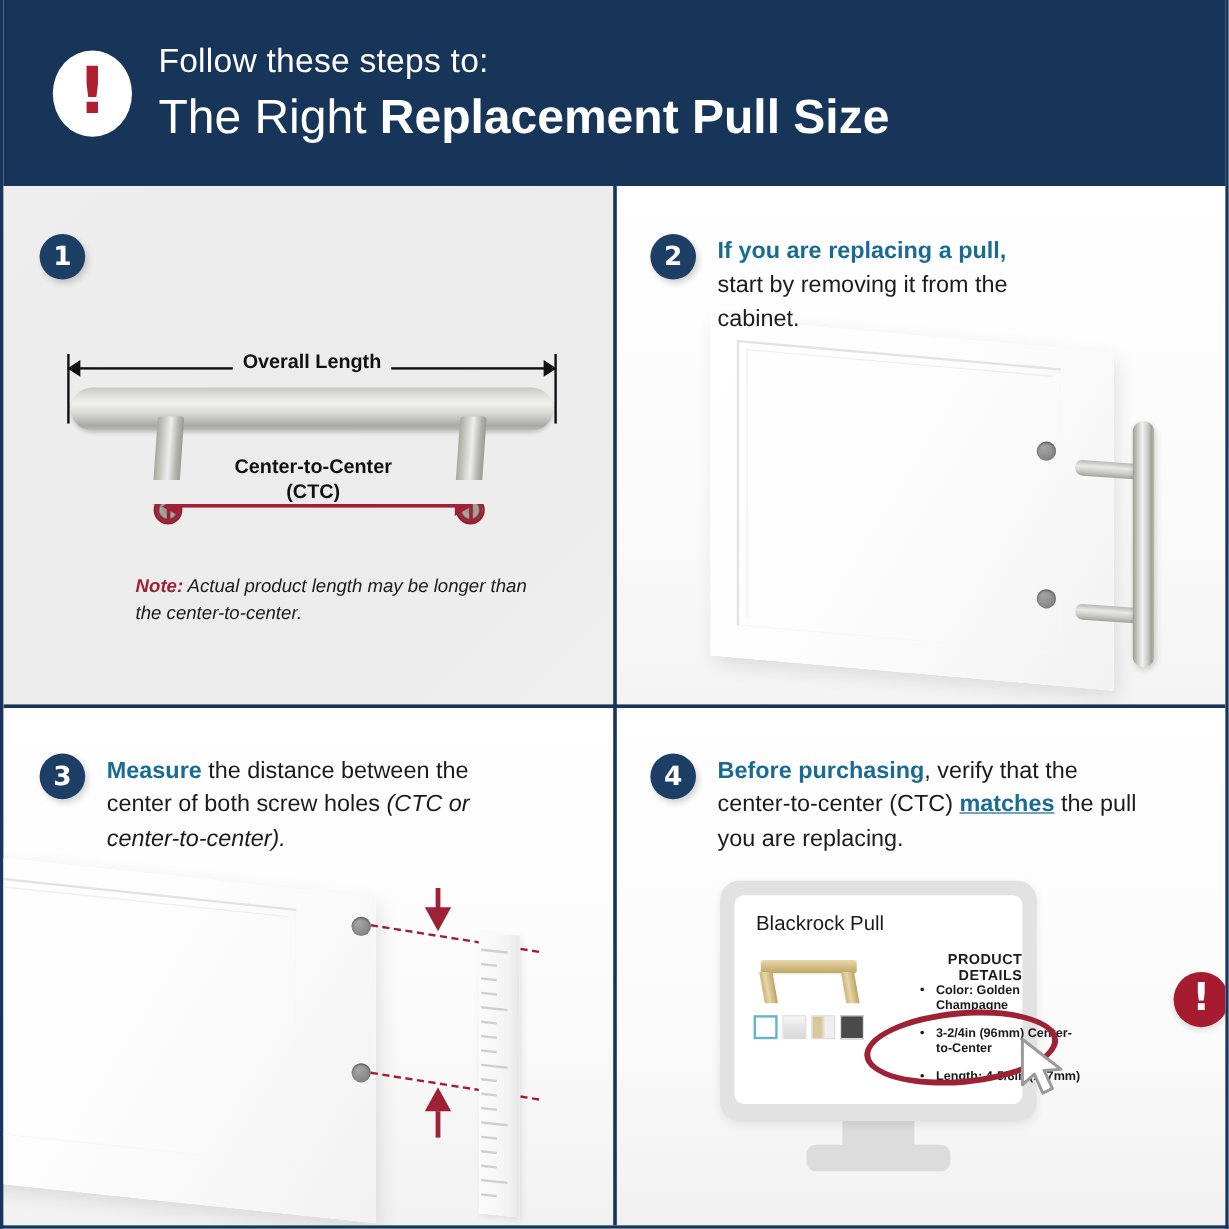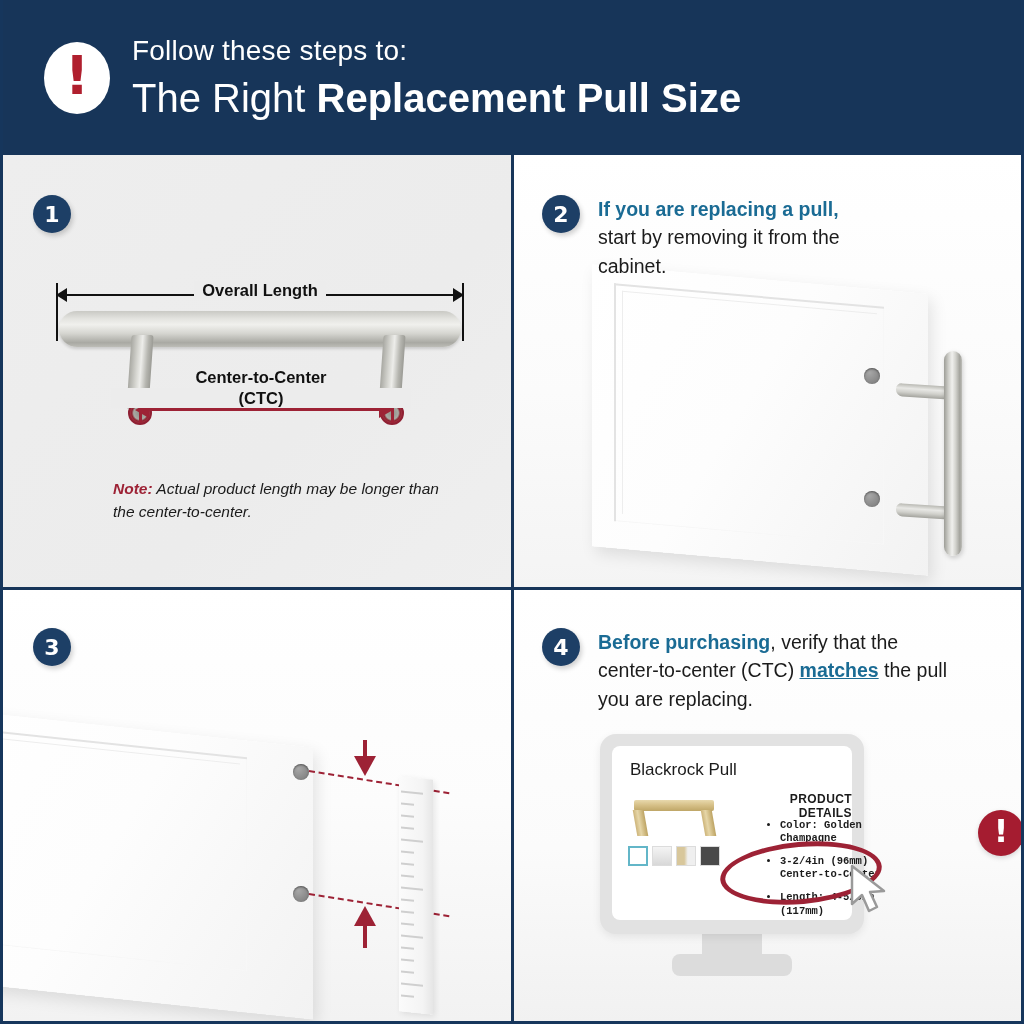--- a/index.html
+++ b/index.html
@@ -58,21 +58,21 @@
     font-size:22px;font-weight:bold;display:flex;align-items:center;justify-content:center;
     flex:none;box-shadow:2px 3px 5px rgba(0,0,0,.18);
     font-family:"DejaVu Sans",sans-serif;
   }
   .step-copy{margin-left:18px;font-size:19.5px;line-height:1.45;color:#1b1b1b;}
   .step-copy b{color:#1a6b94;}
   .step-copy i{font-style:italic;}
   .underline-link{color:#1a6b94;font-weight:bold;text-decoration:underline;}
 
   
-  .pull-art{position:absolute;left:48px;top:128px;width:418px;height:150px;}
+  .pull-art{position:absolute;left:48px;top:140px;width:418px;height:150px;}
   .ol-label{
     position:absolute;left:0;top:-2px;width:100%;text-align:center;
     font-size:16.5px;font-weight:bold;color:#111;z-index:4;
   }
   .ol-label span{background:#ececec;padding:0 8px;}
   .ol-line{position:absolute;left:10px;right:10px;top:11px;height:2px;background:#111;}
   .ol-arrow{position:absolute;top:5px;width:0;height:0;border-top:7px solid transparent;border-bottom:7px solid transparent;}
   .ol-arrow.l{left:5px;border-right:11px solid #111;}
   .ol-arrow.r{right:5px;border-left:11px solid #111;}
   .ol-tick{position:absolute;width:2px;height:58px;background:#111;top:0;}
@@ -190,21 +190,21 @@
   .pull-gold-leg.r{left:75px;transform:skewX(10deg);}
 
   .thumbs{position:absolute;left:16px;top:100px;display:flex;gap:4px;}
   .thumb{width:20px;height:20px;background:#f1f1f1;border:1px solid #dcdcdc;box-sizing:border-box;}
   .thumb.sel{border:2px solid #63b6c8;background:#fff;}
   .thumb.t2{background:linear-gradient(180deg,#f4f4f4,#d8d8d8);}
   .thumb.t3{background:linear-gradient(90deg,#d8c79b 40%,#efefef 60%);}
   .thumb.t4{background:#4a4a4a;}
 
   .details-head{position:absolute;left:122px;top:46px;font-size:12px;font-weight:bold;color:#1b1b1b;letter-spacing:.4px;text-align:right;}
-  .bullets{position:absolute;left:118px;top:62px;width:136px;font-size:10.5px;font-weight:bold;color:#1b1b1b;line-height:1.3;font-family:Liberation Mono, monospace;}
+  .bullets{position:absolute;left:118px;top:62px;width:136px;font-size:10.5px;font-weight:bold;color:#1b1b1b;line-height:1.3;}
   .bullets li{margin-bottom:9px;list-style:disc;margin-left:10px;}
 
   .circle-hl{
     position:absolute;left:108px;top:96px;width:152px;height:52px;
     border:5px solid #9d2235;border-radius:50%;
     transform:rotate(-5deg);
   }
   .cursor{position:absolute;left:236px;top:118px;width:44px;height:52px;}
   .alert-badge{
     position:absolute;left:378px;top:76px;width:46px;height:46px;border-radius:50%;
@@ -280,20 +280,21 @@
 
         <div class="stem" style="left:304px;top:130px;transform:skewY(4deg);"></div>
         <div class="stem" style="left:304px;top:250px;transform:skewY(4deg);"></div>
         <div class="bar-v" style="left:352px;top:96px;"></div>
       </div>
     </div>
 
     <div class="panel p3">
       <div class="step-head" style="left:30px;top:40px;width:400px;">
         <div class="badge">3</div>
+        <div class="step-copy"><b>Measure</b><span> the distance between the center of both screw holes </span><i>(CTC or center-to-center).</i></div>
       </div>
 
       <div class="door-wrap" style="left:-60px;top:140px;width:480px;height:300px;">
         <div class="door-face" style="left:0;top:0;width:370px;height:272px;transform:skewY(6deg);"></div>
         <div class="door-inset" style="left:14px;top:14px;width:288px;height:212px;transform:skewY(6deg);"></div>
         <div class="door-inset2" style="left:22px;top:21px;width:274px;height:198px;transform:skewY(6deg);"></div>
         <div class="hole" style="left:350px;top:36px;"></div>
         <div class="hole" style="left:350px;top:158px;"></div>
       </div>
 

